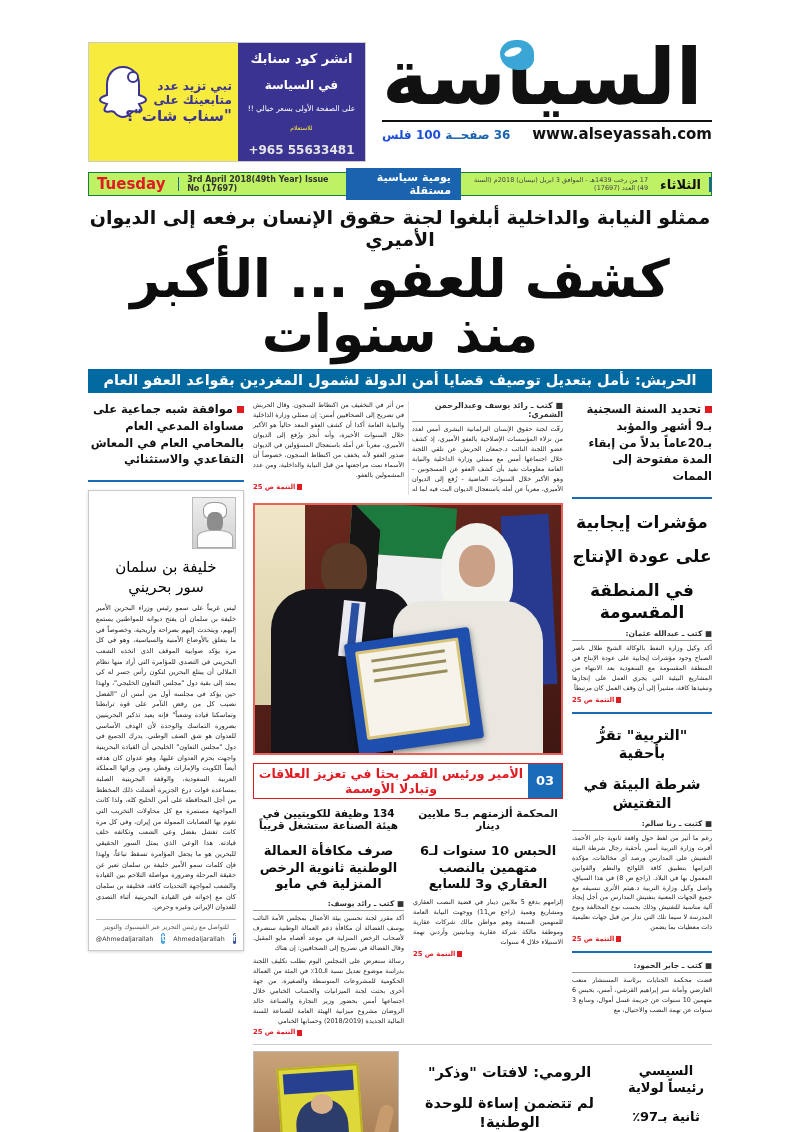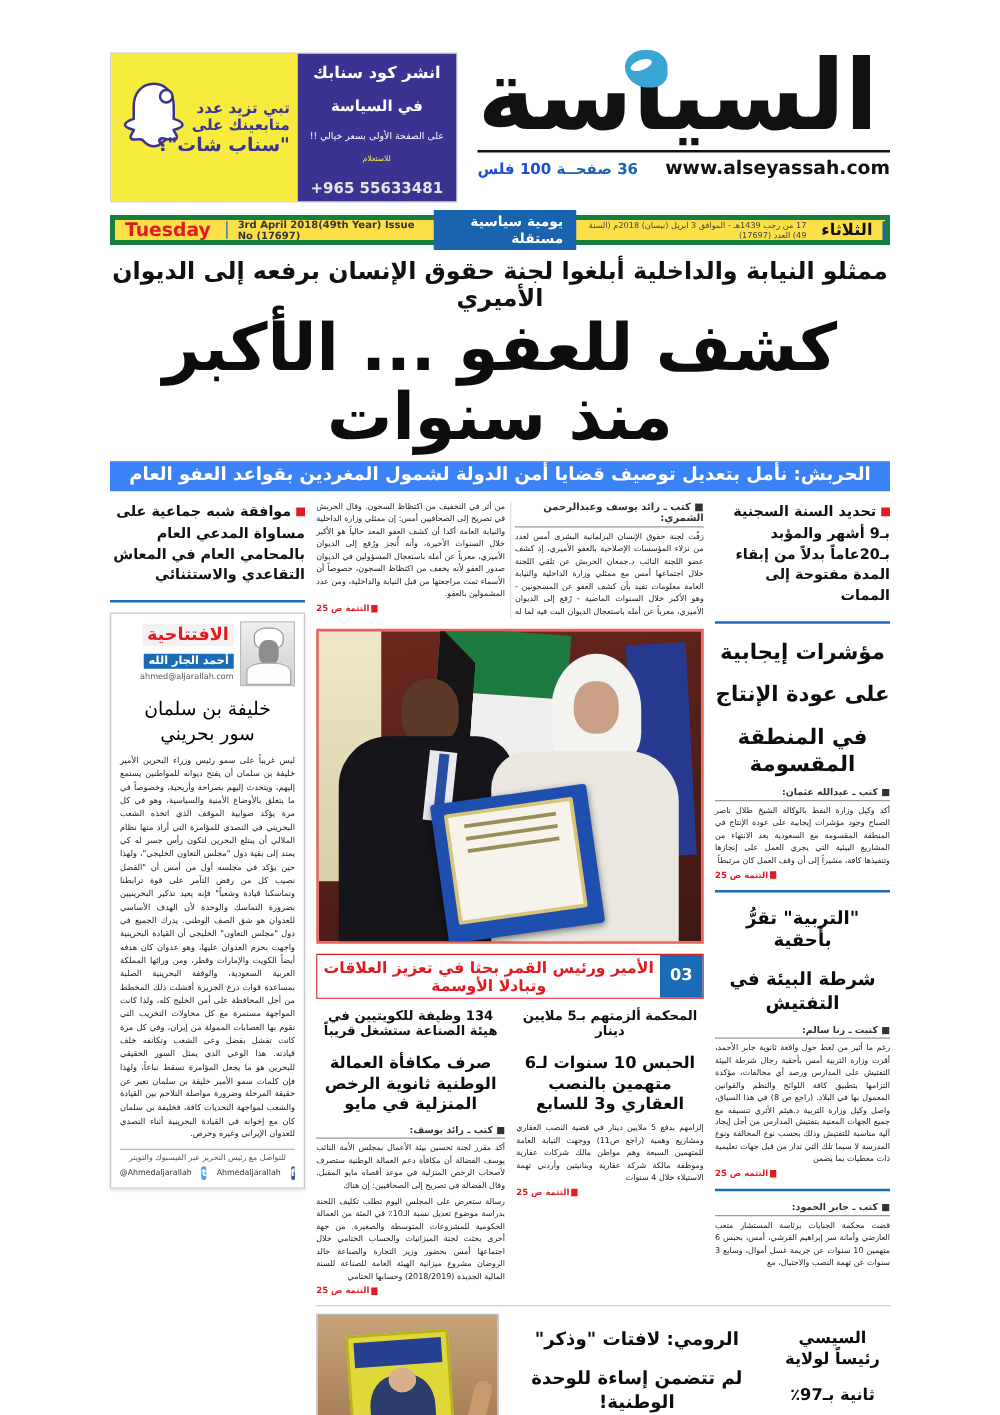--- a/index.html
+++ b/index.html
@@ -25,32 +25,32 @@
   .ad-left .l2 { font-size:12px; font-weight:bold; }
   .ad-left .l3 { font-size:7.5px; }
   .ad-left .l4 { font-size:6px; color:#f7ec3e; }
   .ad-left .phone { font-size:12px; font-weight:bold; color:#e5e5e5; direction:ltr; }
   .ad-right { width:150px; background:#f7ec3e; position:relative; display:flex; flex-direction:column; justify-content:center; padding-right:6px; }
   .ad-right .t { font-size:12px; font-weight:bold; color:#3b3391; text-align:right; z-index:2;padding-left:20px; }
   .ad-right .t3 { font-size:15px; }
   .ghost { position:absolute; left:8px; top:22px; width:52px; height:62px; z-index:1; }
 
   
-  .datebar { margin-top:6px; height:24px; background:#fde047; border:4px solid #15803d; display:flex; flex-direction:row-reverse; align-items:center; font-size:9px; }
+  .datebar { margin-top:6px; height:24px; background:#bef264; border:1px solid #15803d; display:flex; flex-direction:row-reverse; align-items:center; font-size:9px; }
   .datebar .day-en { color:#e01b22; font-weight:bold; font-size:15px; padding:0 8px; font-family:"DejaVu Sans",sans-serif; }
   .datebar .sep { width:2px; height:14px; background:#1a63ae; margin:0 4px; }
   .datebar .date-en { font-size:8px; font-weight:bold; color:#333; padding:0 4px; direction:ltr; }
   .datebar .tagline { background:#1a63ae; color:#fff; font-weight:bold; font-size:11px; padding:3px 10px; margin:0 auto; }
   .datebar .date-ar { font-size:6.5px; color:#444; padding:0 4px; }
   .datebar .day-ar { font-weight:bold; font-size:13px; color:#111; padding:0 8px; border-right:2px solid #1a63ae; }
 
   
   .kicker { text-align:center; font-size:19px; font-weight:900; color:#111; margin-top:10px; }
   .headline { text-align:center; font-size:52px; font-weight:900; color:#0d0d0d; line-height:1.05; margin-top:2px; letter-spacing:-1px; }
-  .subhead { margin-top:8px; background:#3b82f6; color:#fff; font-weight:bold; font-size:14.5px; text-align:center; padding:3px 4px 5px; }
+  .subhead { margin-top:8px; background:#0369a1; color:#fff; font-weight:bold; font-size:14.5px; text-align:center; padding:3px 4px 5px; }
 
   
   .cols { display:flex; flex-direction:row; gap:9px; margin-top:8px; }
   .main-area { width:459px; display:flex; flex-direction:column; }
   .row-a { display:flex; flex-direction:row; gap:9px; }
   .col-right { width:140px; }
   .col-mid { width:310px; }
   .col-left { width:156px; }
 
   .brief { font-size:11.5px; font-weight:bold; color:#111; text-align:right; line-height:1.45; padding-bottom:8px; }
@@ -311,25 +311,20 @@
     <div class="col-left">
       <div class="brief"><span class="bullet"></span><span>موافقة شبه جماعية على مساواة المدعي العام بالمحامي العام في المعاش التقاعدي والاستثنائي</span></div>
       <hr class="bluerule">
       <div class="edit-box">
         <div class="edit-head">
           <div class="avatar">
                 <div class="hd"></div>
                 <div class="fc"></div>
                 <div class="bd"></div>
               </div>
-          <div class="meta">
-            <span class="edit-label">الافتتاحية</span><br>
-            <span class="edit-author">أحمد الجار الله</span>
-            <div class="edit-email">ahmed@aljarallah.com</div>
-          </div>
         </div>
         <div class="edit-title">
           <span>خليفة بن سلمان</span><br>
           <span>سور بحريني</span>
         </div>
         <div class="edit-body">ليس غريباً على سمو رئيس وزراء البحرين الأمير خليفة بن سلمان أن يفتح ديوانه للمواطنين يستمع إليهم، ويتحدث إليهم بصراحة وأريحية، وخصوصاً في ما يتعلق بالأوضاع الأمنية والسياسية، وهو في كل مرة يؤكد صوابية الموقف الذي اتخذه الشعب البحريني في التصدي للمؤامرة التي أراد منها نظام الملالي أن يبتلع البحرين لتكون رأس جسر له كي يمتد إلى بقية دول "مجلس التعاون الخليجي"، ولهذا حين يؤكد في مجلسه أول من أمس أن "الفضل نصيب كل من رفض التآمر على قوة ترابطنا وتماسكنا قيادة وشعباً" فإنه يعيد تذكير البحرينيين بضرورة التماسك والوحدة لأن الهدف الأساسي للعدوان هو شق الصف الوطني. يدرك الجميع في دول "مجلس التعاون" الخليجي أن القيادة البحرينية واجهت بحزم العدوان عليها، وهو عدوان كان هدفه أيضاً الكويت والإمارات وقطر، ومن ورائها المملكة العربية السعودية، والوقفة البحرينية الصلبة بمساعدة قوات درع الجزيرة أفشلت ذلك المخطط من أجل المحافظة على أمن الخليج كله، ولذا كانت المواجهة مستمرة مع كل محاولات التخريب التي تقوم بها العصابات الممولة من إيران، وفي كل مرة كانت تفشل بفضل وعي الشعب وتكاتفه خلف قيادته. هذا الوعي الذي يمثل السور الحقيقي للبحرين هو ما يجعل المؤامرة تسقط تباعاً، ولهذا فإن كلمات سمو الأمير خليفة بن سلمان تعبر عن حقيقة المرحلة وضرورة مواصلة التلاحم بين القيادة والشعب لمواجهة التحديات كافة، فخليفة بن سلمان كان مع إخوانه في القيادة البحرينية أثناء التصدي للعدوان الإيراني وغيره وحرص.</div>
         <div class="edit-contact">للتواصل مع رئيس التحرير عبر الفيسبوك والتويتر</div>
         <div class="social">
           <span class="ic">f</span>
           <span class="hd2">Ahmedaljarallah</span>

